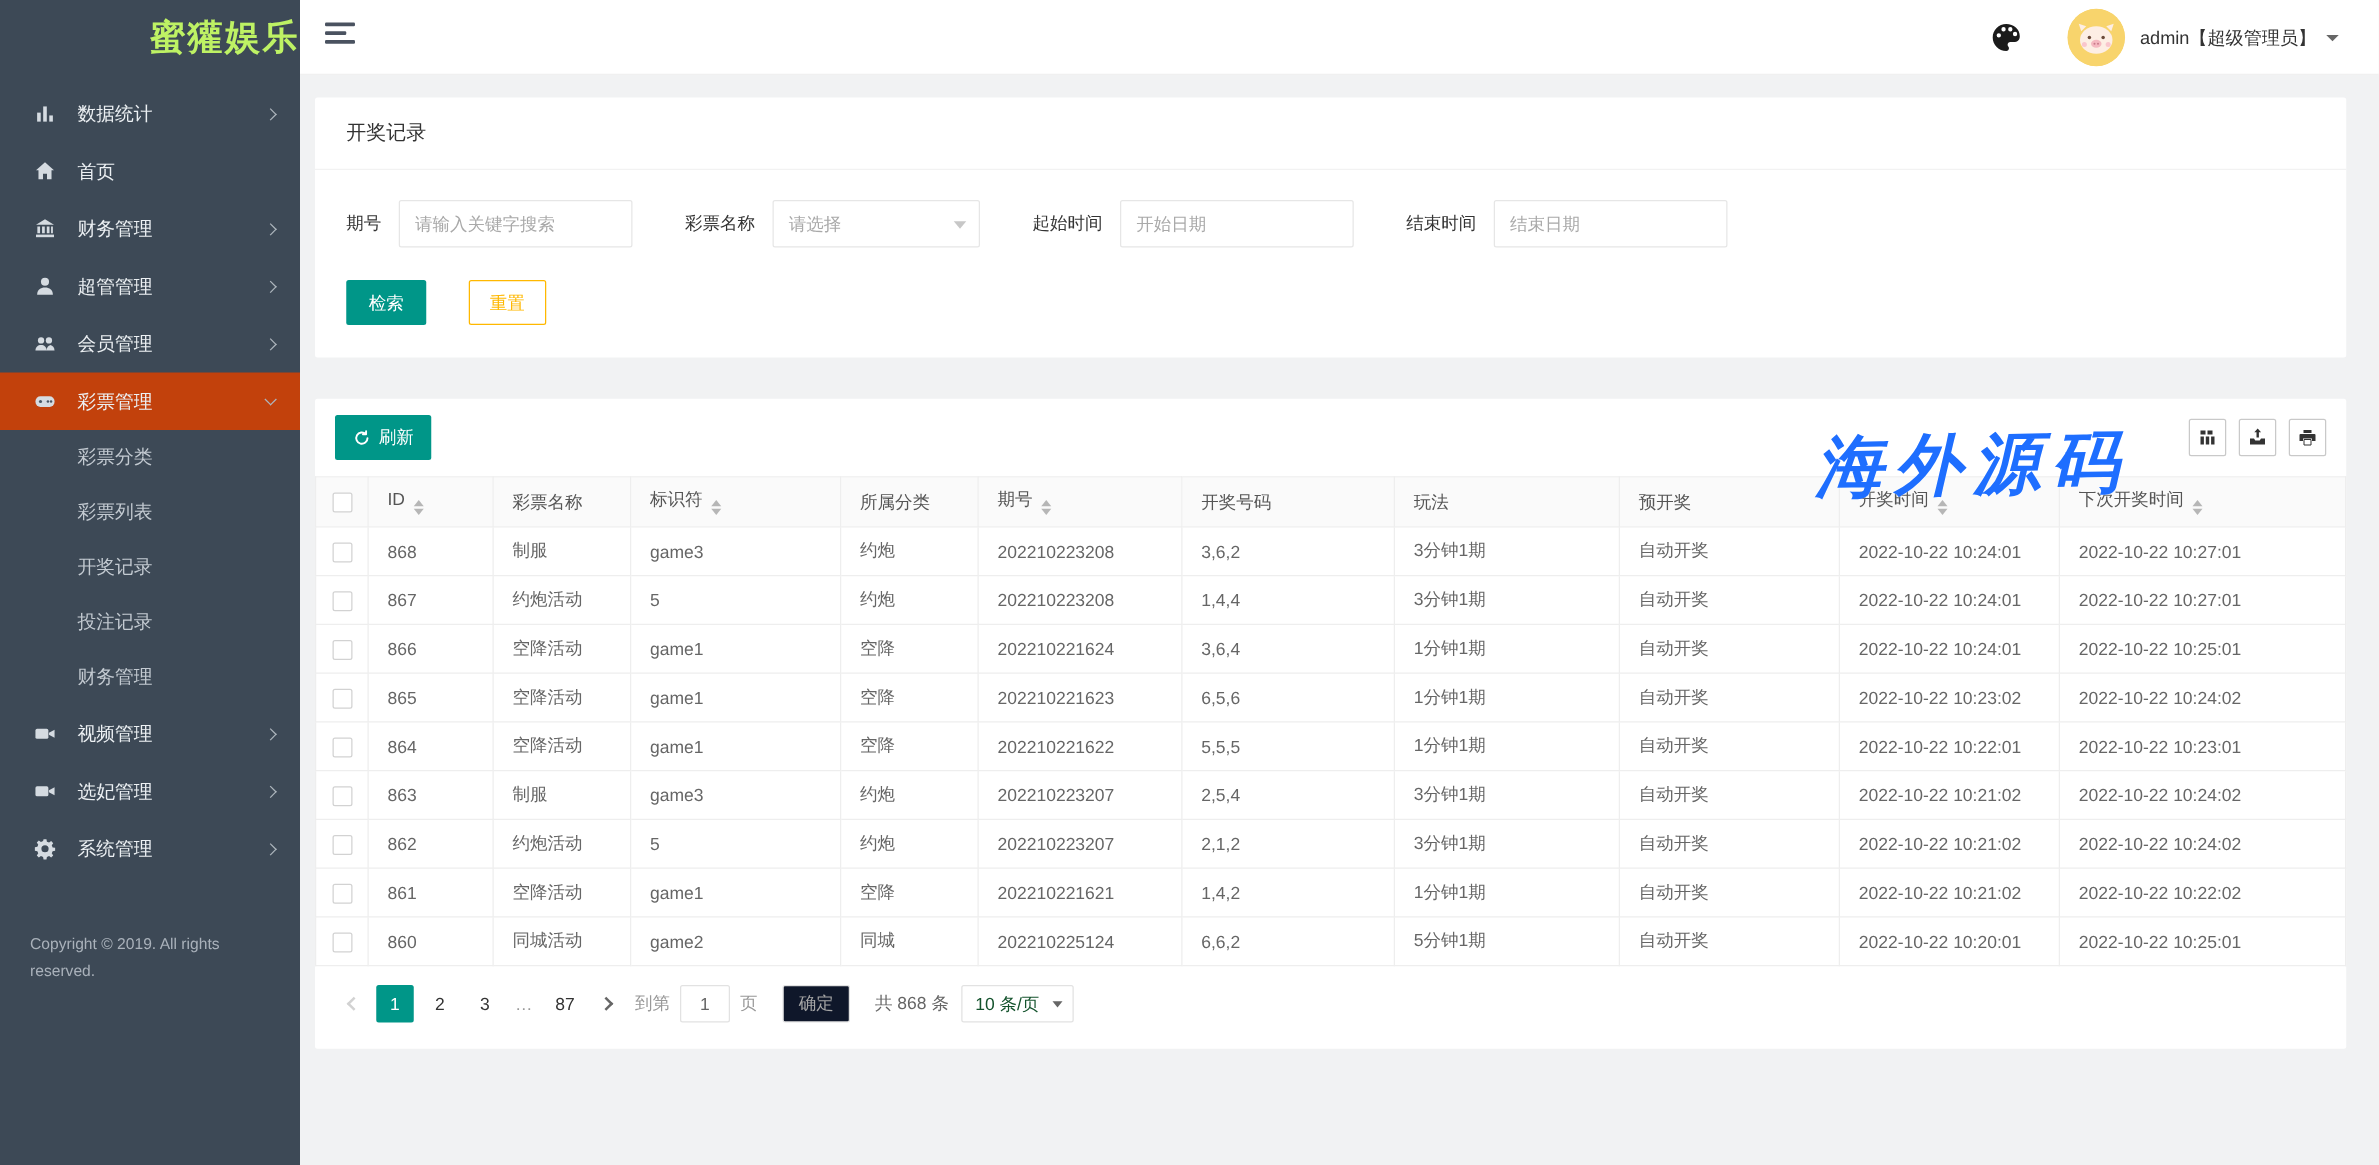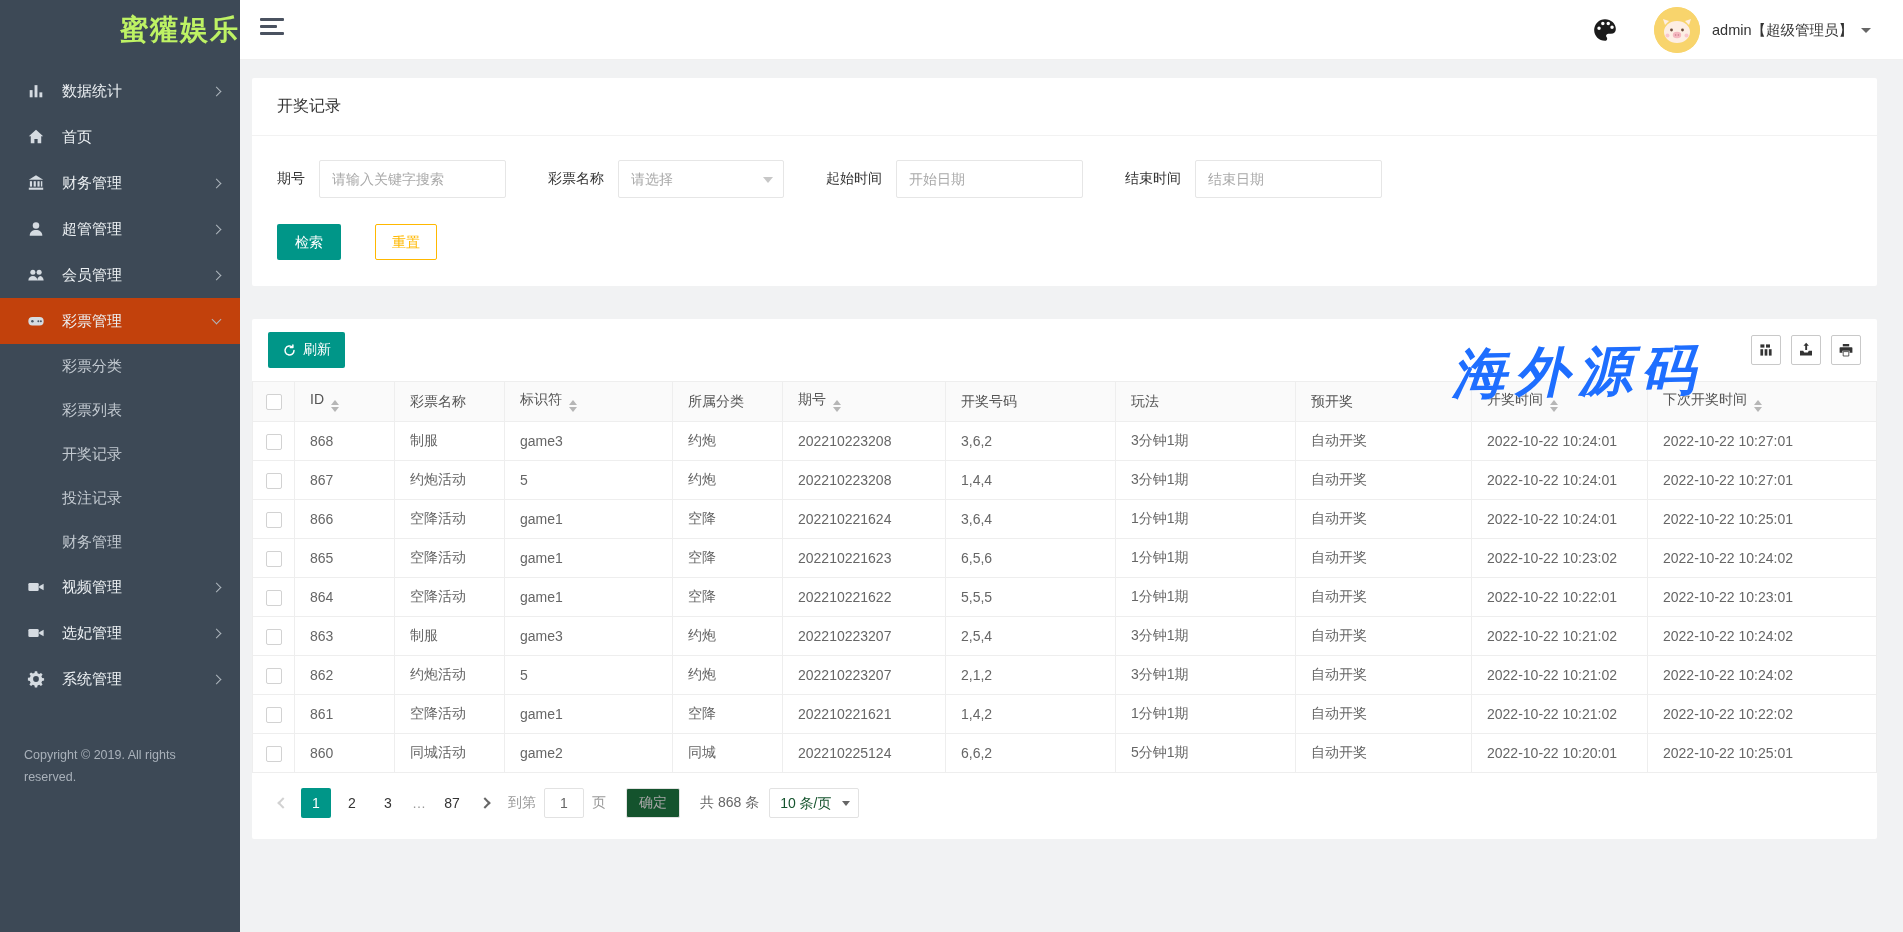--- a/index.html
+++ b/index.html
@@ -69,21 +69,21 @@
 
   .pagination { display:flex; align-items:center; padding:15px 16px; color:#666; }
   .pg-arrow { width:30px; height:30px; display:flex; align-items:center; justify-content:center; cursor:pointer; }
   .pg-chev { width:8px; height:8px; border-top:2px solid #d2d2d2; border-left:2px solid #d2d2d2; transform:rotate(-45deg); }
   .pg-chev.next { transform:rotate(135deg); border-color:#666; }
   .pg-num { min-width:30px; height:30px; line-height:30px; text-align:center; margin:0 3px; color:#333; cursor:pointer; border-radius:2px; }
   .pg-num.active { background:var(--primary); color:#fff; cursor:default; }
   .pg-dots { margin:0 6px; color:#999; letter-spacing:2px; }
   .pg-text { color:#999; margin:0 8px; }
   .pg-jump-input { width:40px; height:30px; border:1px solid #e2e2e2; border-radius:2px; text-align:center; color:#666; font-family:inherit; font-size:14px; }
-  .pg-confirm { height:30px; padding:0 12px; background:#14532d; border:1px solid #e2e2e2; border-radius:2px; color:#a6a6a6; margin:0 10px 0 12px; cursor:pointer; font-family:inherit; font-size:14px;text-align:right; }
+  .pg-confirm { height:30px; padding:0 12px; background:#0f172a; border:1px solid #e2e2e2; border-radius:2px; color:#a6a6a6; margin:0 10px 0 12px; cursor:pointer; font-family:inherit; font-size:14px;text-align:right; }
   .pg-total { margin:0 10px; color:#666; }
   .pg-size { position:relative; height:30px; line-height:28px; border:1px solid #e2e2e2; border-radius:2px; padding:0 26px 0 10px; color:#14532d; cursor:pointer; }
   .pg-size .sel-caret { position:absolute; right:8px; top:12px; width:0; height:0; border-left:4.5px solid transparent; border-right:4.5px solid transparent; border-top:5px solid #666; }
 
   .watermark { position:absolute; left:1452px; top:336px; z-index:5; pointer-events:none;
     font-family:"DejaVu Serif","Liberation Serif",serif; font-style:italic; font-weight:bold;
     font-size:54px; letter-spacing:9px; color:var(--wm); text-shadow:0 0 1px #fff; transform:rotate(-1deg); }
 </style>
 </head>
 <body>

